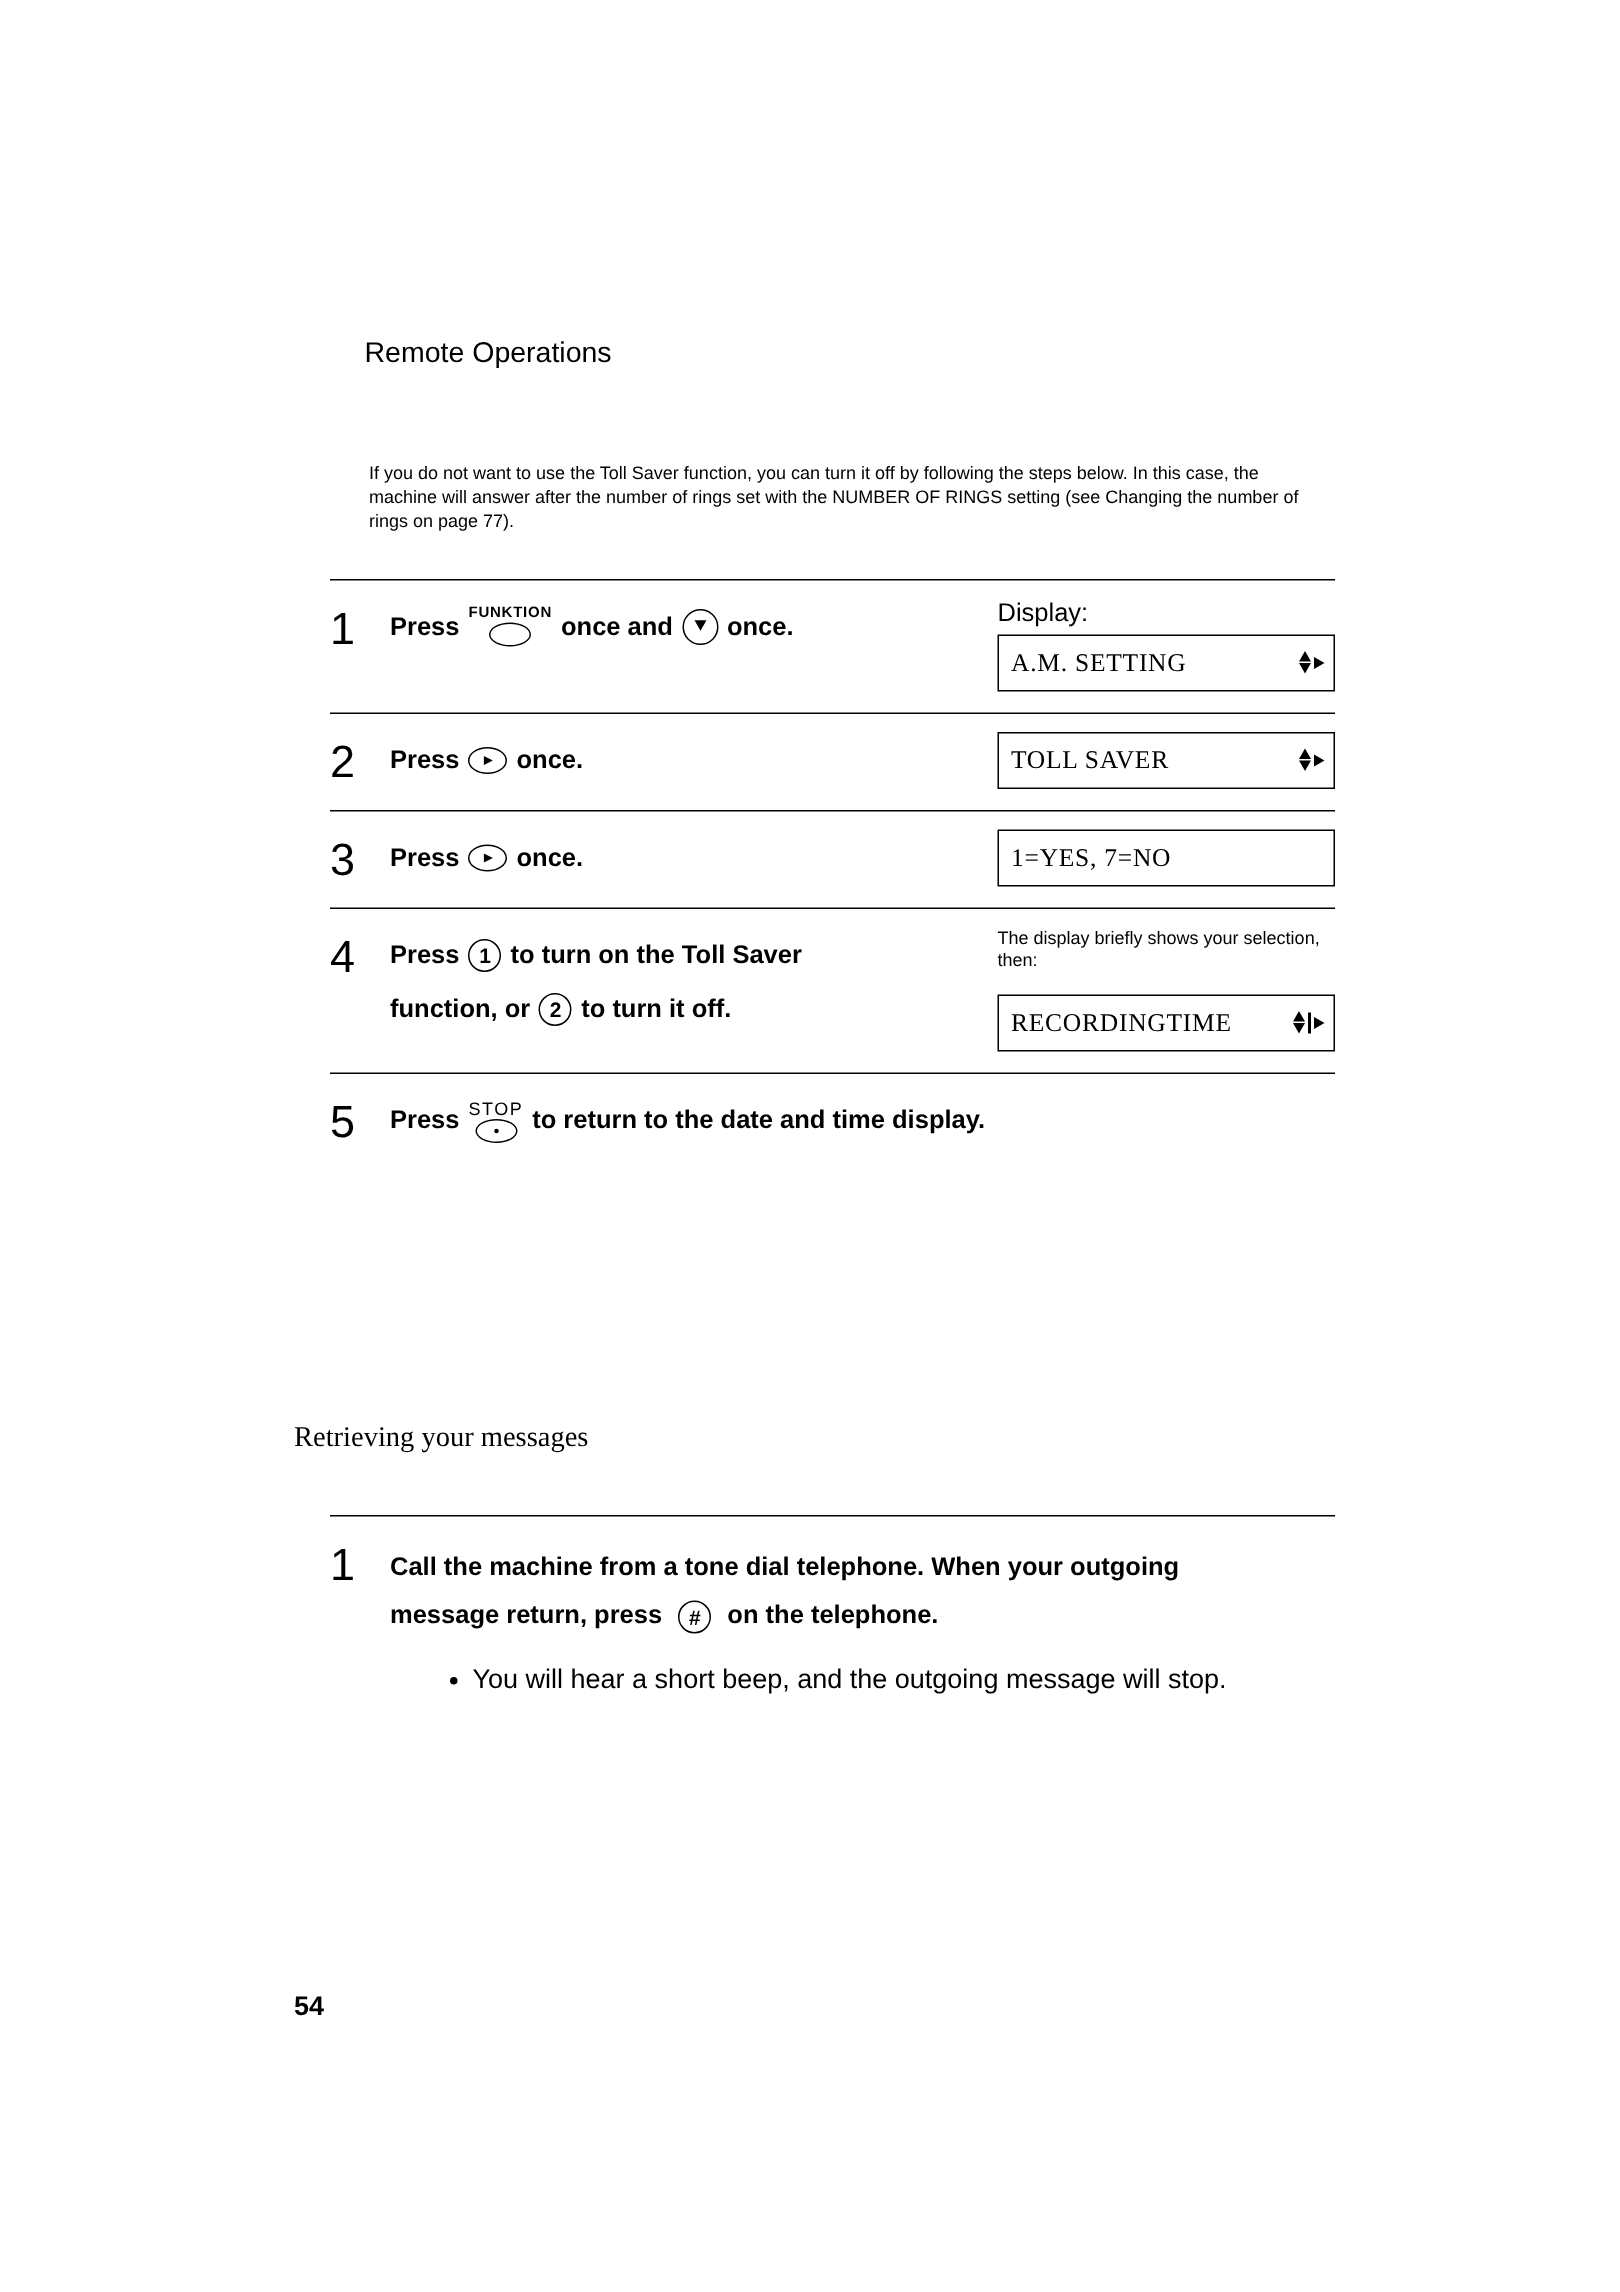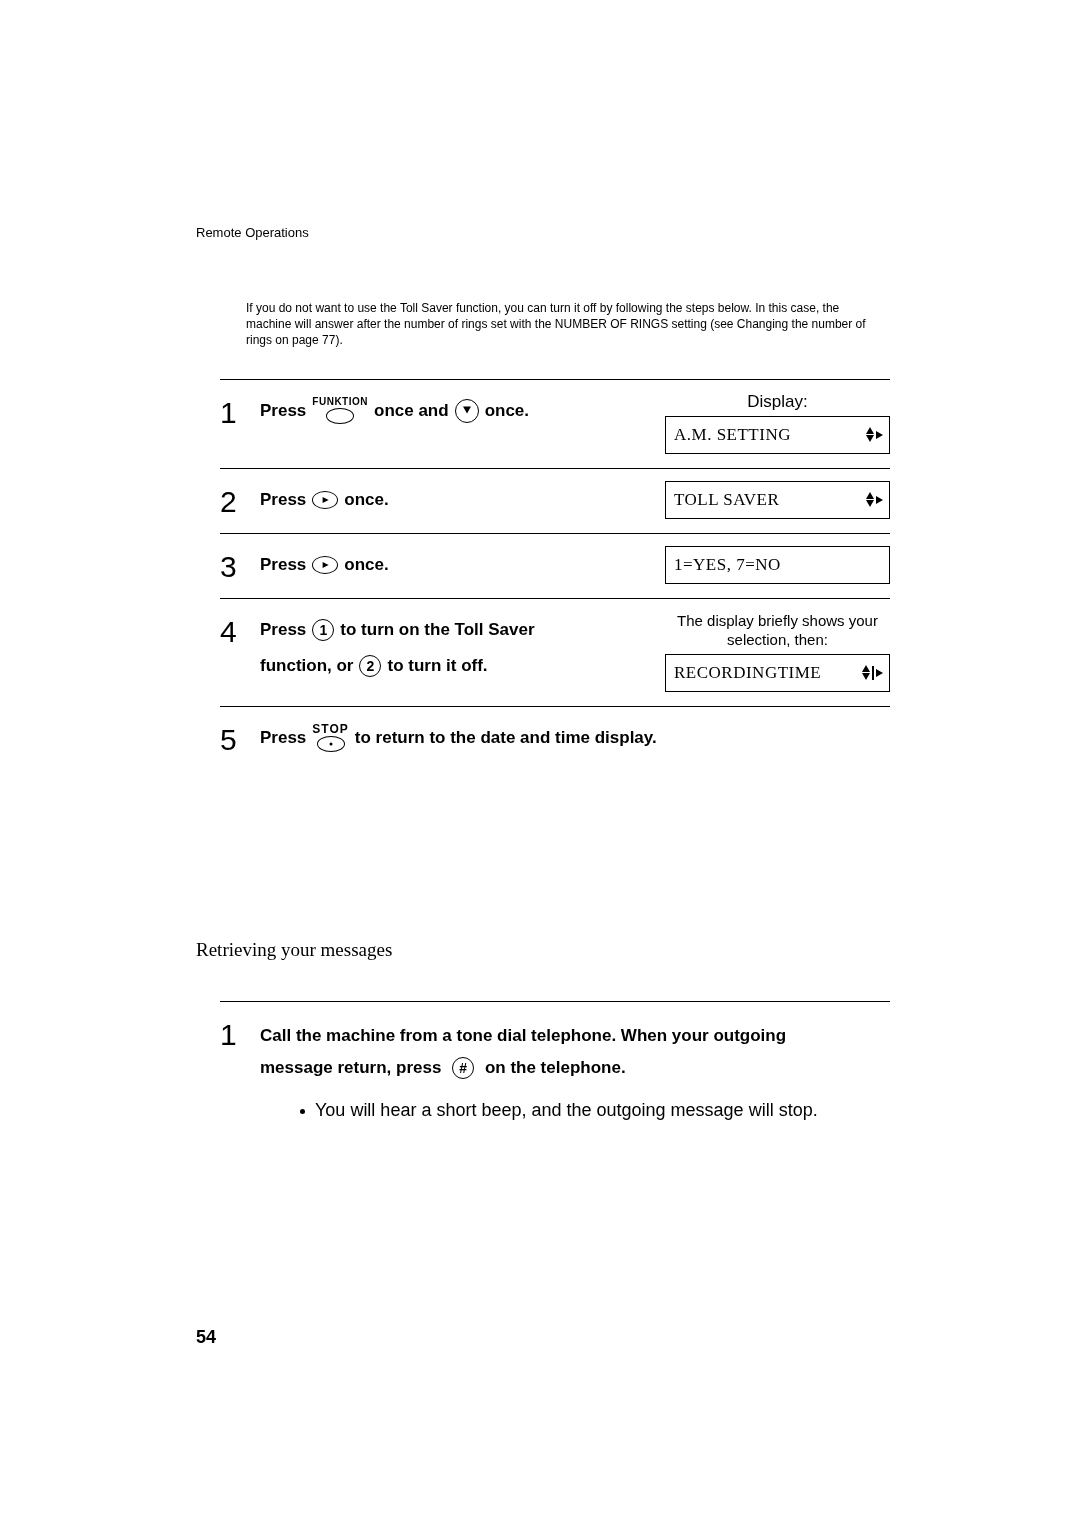--- a/index.html
+++ b/index.html
@@ -10,22 +10,23 @@
     color: #000;
   }
   .page {
     width: 1080px;
     height: 1528px;
     box-sizing: border-box;
     padding: 225px 190px 60px 196px;
     position: relative;
   }
   .running-head {
-    font-size: 13px;
+    font-size: 19px;
     margin-bottom: 60px;
+    margin-left: 47px;
   }
   .intro {
     font-size: 12px;
     line-height: 1.35;
     margin: 0 0 30px 50px;
     max-width: 640px;
   }
   .steps {
     margin-left: 24px;
     border-top: 1.5px solid #000;
@@ -61,30 +62,29 @@
     flex-wrap: wrap;
     align-items: center;
     gap: 6px;
     padding-top: 4px;
     max-width: 340px;
   }
   .instr5 { max-width: none; }
   .rightcol {
     flex: 0 0 225px;
     font-size: 16px;
-    text-align: center;
   }
   .dispword {
     font-size: 17px;
     margin-bottom: 4px;
   }
   .note {
-    font-size: 15px;
+    font-size: 12px;
     line-height: 1.3;
-    margin-bottom: 4px;
+    margin-bottom: 14px;
   }
   .display-box {
     border: 1.5px solid #000;
     height: 38px;
     box-sizing: border-box;
     display: flex;
     align-items: center;
     justify-content: space-between;
     padding: 0 6px 0 8px;
     font-size: 17px;
@@ -110,21 +110,21 @@
     font-weight: bold;
     letter-spacing: 0.5px;
     line-height: 1;
   }
   .stop {
     flex-direction: column;
     gap: 1px;
   }
   .stop-label {
     font-size: 12px;
-    font-weight: bold;
+    font-weight: normal;
     letter-spacing: 1px;
     line-height: 1;
   }
   .oval {
     width: 26px; height: 14px;
     border: 1.5px solid #000;
     border-radius: 50%;
     position: relative;
   }
   .oval.dot::after {

